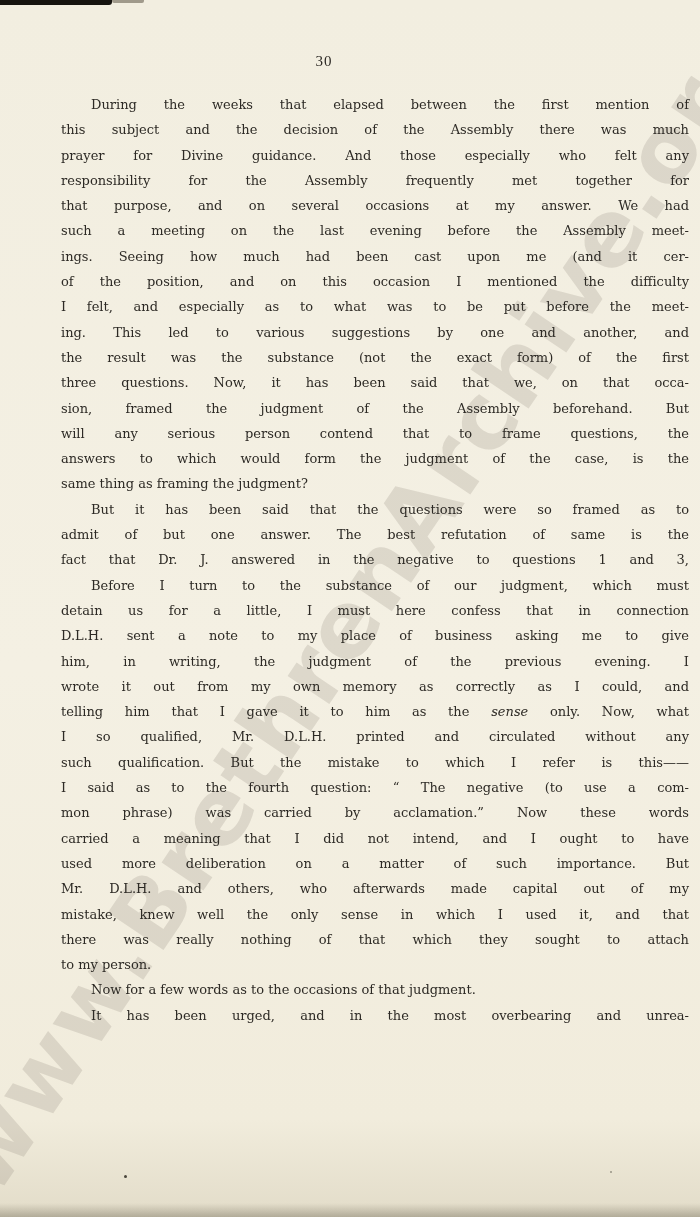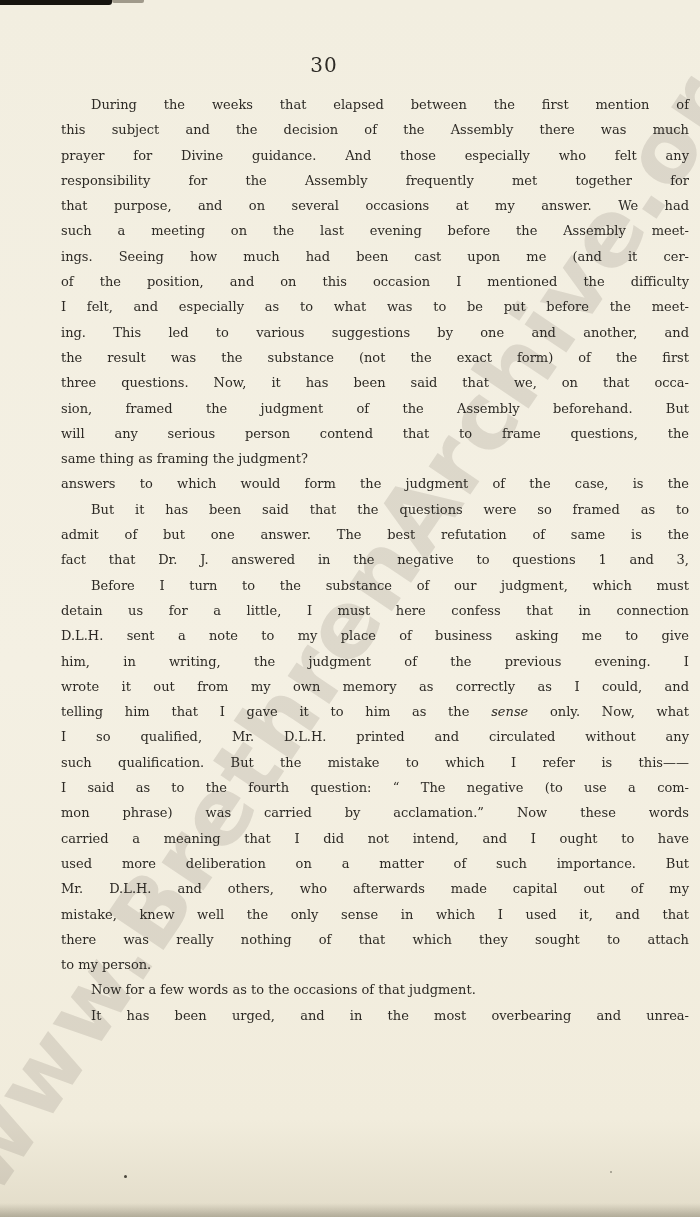--- a/index.html
+++ b/index.html
@@ -16,21 +16,21 @@
   .watermark{
     position:absolute;left:358px;top:605px;
     transform:translate(-50%,-50%) rotate(-56deg);
     font-family:"DejaVu Sans","Liberation Sans",sans-serif;
     font-weight:bold;font-size:92px;letter-spacing:2px;
     color:rgba(128,122,108,0.20);
     white-space:nowrap;
   }
   .page-number{
     position:absolute;top:53px;left:0;width:648px;
-    text-align:center;font-size:20px;letter-spacing:1px;
+    text-align:center;font-size:15px;letter-spacing:1px;font-family:Liberation Serif, serif;
   }
   .text-block{
     position:absolute;left:61px;top:92px;width:628px;
     font-size:13px;line-height:25.3px;
   }
   .line{
     height:25.3px;
     text-align:justify;
     text-align-last:justify;
     white-space:nowrap;
@@ -75,22 +75,22 @@
       <div class="line">that purpose, and on several occasions at my answer.  We had</div>
       <div class="line">such a meeting on the last evening before the Assembly meet-</div>
       <div class="line">ings.  Seeing how much had been cast upon me (and it cer-</div>
       <div class="line">of the position, and on this occasion I mentioned the difficulty</div>
       <div class="line">I felt, and especially as to what was to be put before the meet-</div>
       <div class="line">ing.  This led to various suggestions by one and another, and</div>
       <div class="line">the result was the substance (not the exact form) of the first</div>
       <div class="line">three questions.  Now, it has been said that we, on that occa-</div>
       <div class="line">sion, framed the judgment of the Assembly beforehand.  But</div>
       <div class="line">will any serious person contend that to frame questions, the</div>
+      <div class="line">answers to which would form the judgment of the case, is the</div>
       <div class="line end">same thing as framing the judgment?</div>
-      <div class="line">answers to which would form the judgment of the case, is the</div>
       <div class="line indent">But it has been said that the questions were so framed as to</div>
       <div class="line">admit of but one answer.  The best refutation of same is the</div>
       <div class="line">fact that Dr. J. answered in the negative to questions 1 and 3,</div>
       <div class="line indent">Before I turn to the substance of our judgment, which must</div>
       <div class="line">detain us for a little, I must here confess that in connection</div>
       <div class="line">D.L.H. sent a note to my place of business asking me to give</div>
       <div class="line">him, in writing, the judgment of the previous evening.  I</div>
       <div class="line">wrote it out from my own memory as correctly as I could, and</div>
       <div class="line">telling him that I gave it to him as the <i>sense</i> only.  Now, what</div>
       <div class="line">I so qualified, Mr. D.L.H. printed and circulated without any</div>

